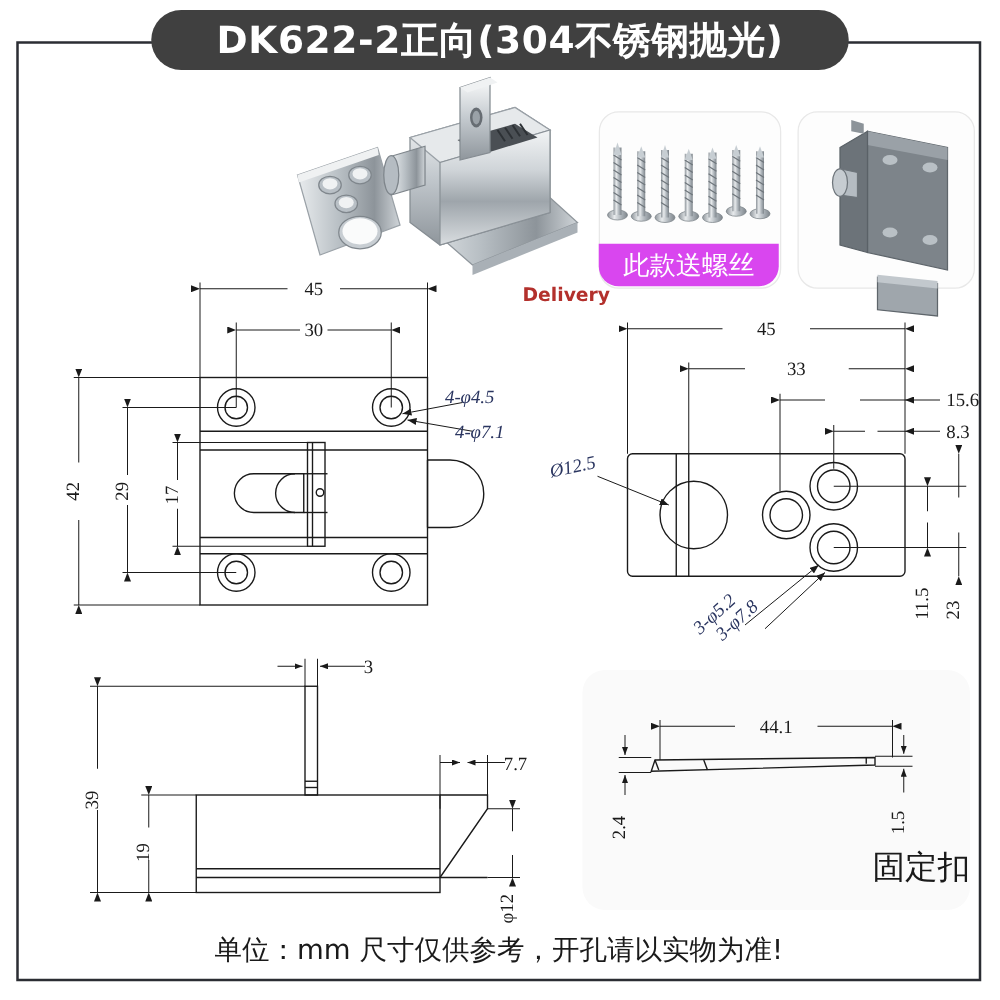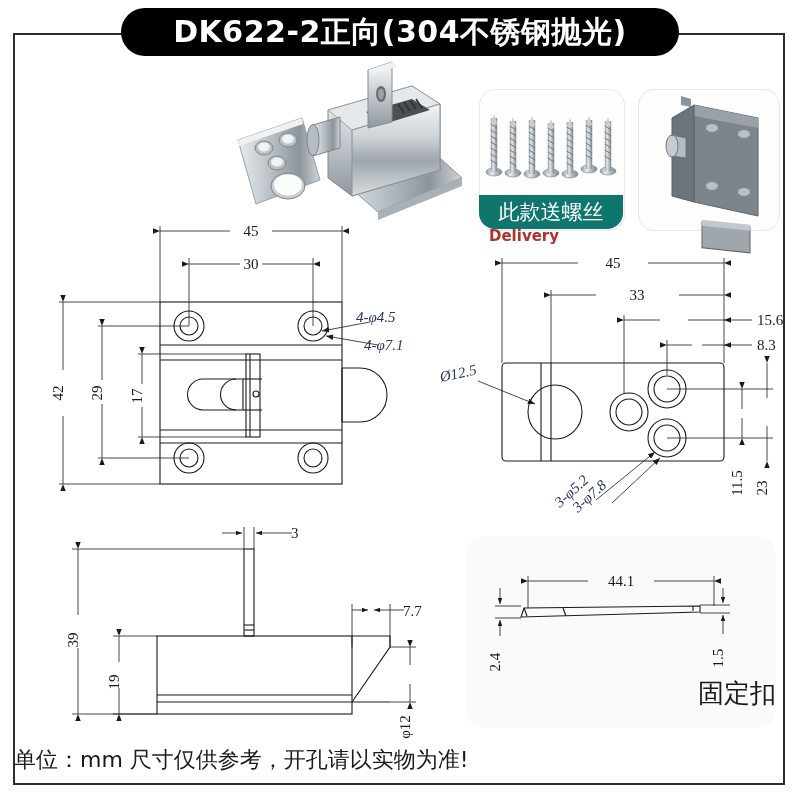--- a/index.html
+++ b/index.html
@@ -1,31 +1,31 @@
 <!DOCTYPE html>
 <html><head>
 <meta charset="utf-8">
 <style>
   html,body{margin:0;padding:0;background:#fff;}
   body{width:800px;height:800px;font-family:"Liberation Serif",serif;overflow:hidden;}
   #page{position:relative;width:800px;height:800px;background:#fff;}
   #frame{position:absolute;left:13px;top:33px;width:772px;height:752px;border:2px solid #2b2d33;box-sizing:border-box;}
-  #title-badge{position:absolute;left:121px;top:8px;width:558px;height:48px;background:#000000;border-radius:24px;
+  #title-badge{position:absolute;left:121px;top:8px;width:558px;height:48px;background:#404040;border-radius:24px;
      display:flex;align-items:center;justify-content:center;color:#fff;font-size:30px;font-weight:bold;
      font-family:"DejaVu Sans","Liberation Sans",sans-serif;letter-spacing:0.5px;z-index:5;}
   .photo-card{position:absolute;background:#fdfdfd;border-radius:16px;border:1px solid #e8e8e8;}
   svg{position:absolute;left:0;top:0;overflow:visible;}
   .dimtxt{font-family:"Liberation Serif",serif;font-size:15px;fill:#1a1a1a;}
   .calltxt{font-family:"Liberation Serif",serif;font-size:15px;fill:#2a3560;font-style:italic;}
-  #red-banner{position:absolute;left:479px;top:195px;width:144px;height:34px;background:#0f766e;
+  #red-banner{position:absolute;left:479px;top:195px;width:144px;height:34px;background:#d946ef;
       border-bottom-left-radius:16px;border-bottom-right-radius:16px;display:flex;align-items:center;justify-content:center;
       color:#fff;font-size:21px;font-family:"DejaVu Sans","Liberation Sans",sans-serif;z-index:4;}
-  #deliv{position:absolute;left:418px;top:228px;width:212px;text-align:center;color:#b3302c;
+  #deliv{position:absolute;left:418px;top:228px;width:212px;text-align:left;color:#b3302c;
       font-family:"DejaVu Sans","Liberation Sans",sans-serif;font-weight:bold;font-size:15px;line-height:17px;z-index:4;}
-  #footer{position:absolute;left:14px;top:745px;width:770px;text-align:left;font-size:22px;color:#1a1a1a;
+  #footer{position:absolute;left:14px;top:745px;width:770px;text-align:center;font-size:22px;color:#1a1a1a;
       font-family:"DejaVu Sans","Liberation Sans",sans-serif;}
   #clip-card{position:absolute;left:466px;top:536px;width:310px;height:192px;background:#fafafa;border-radius:18px;}
   #clip-label{position:absolute;left:466px;top:676px;width:310px;text-align:right;font-size:26px;color:#1a1a1a;
       font-family:"DejaVu Sans","Liberation Sans",sans-serif;}
 </style>
 </head>
 <body>
 
 <div id="page">
 

